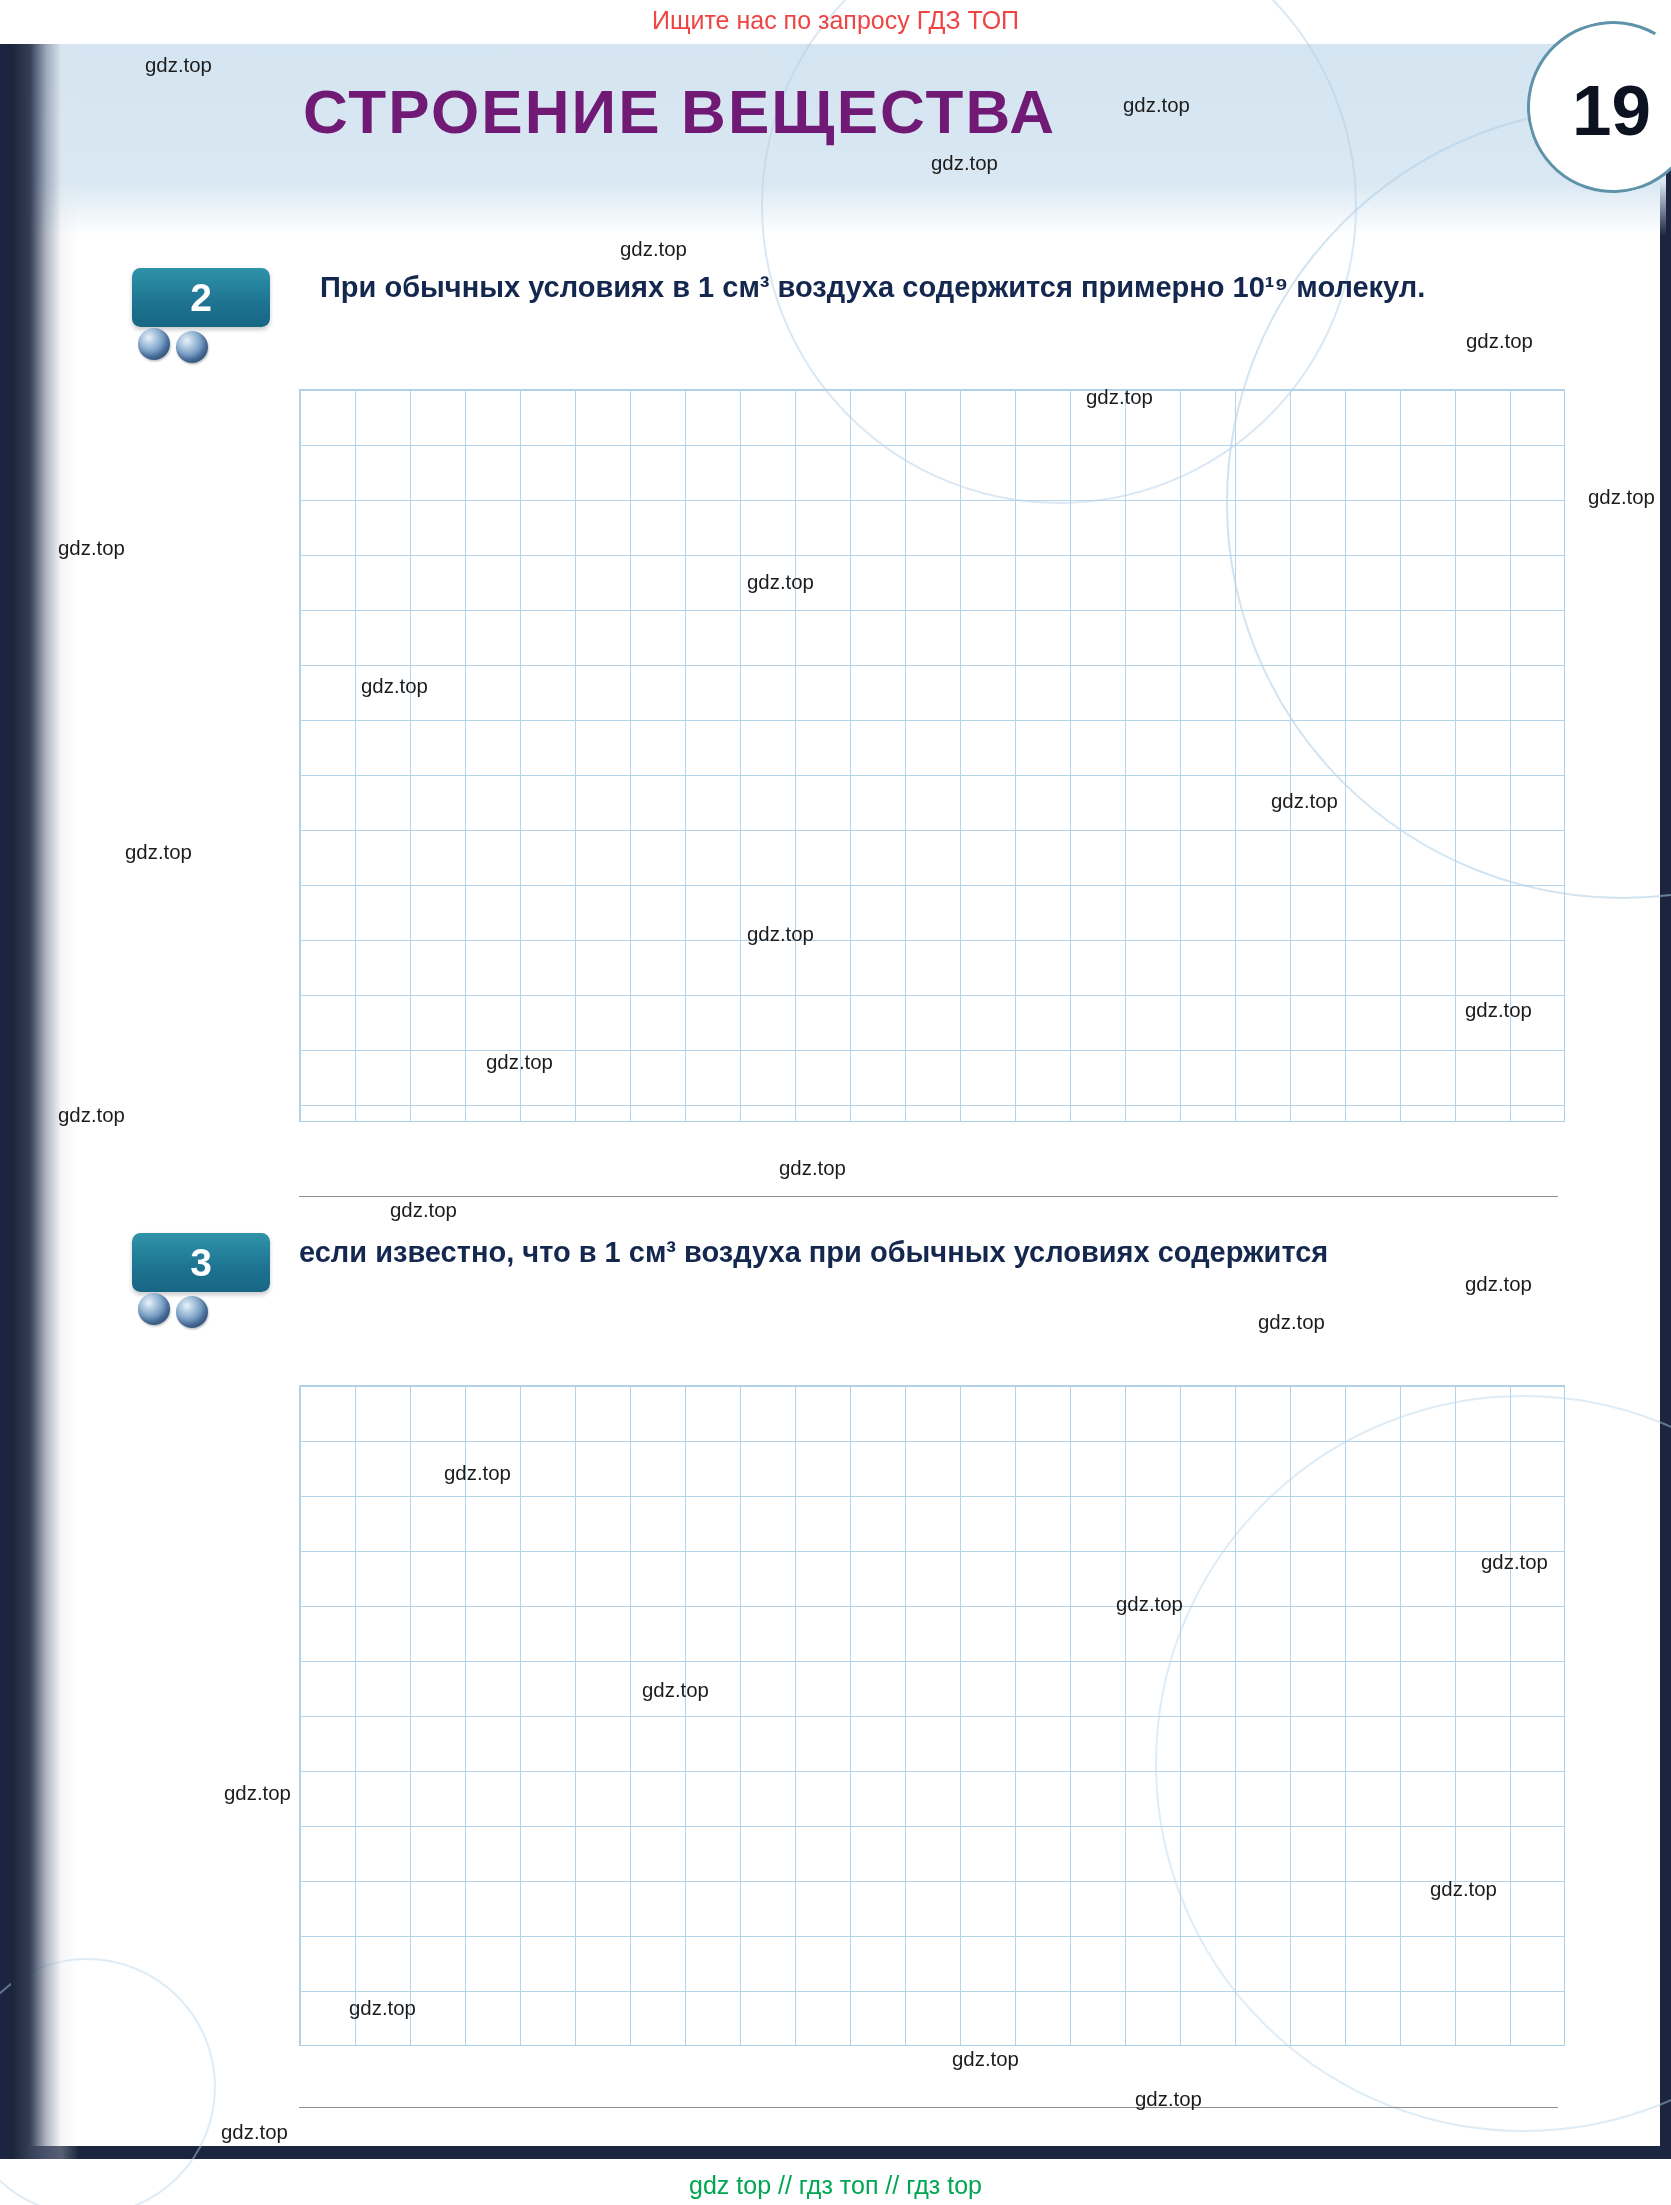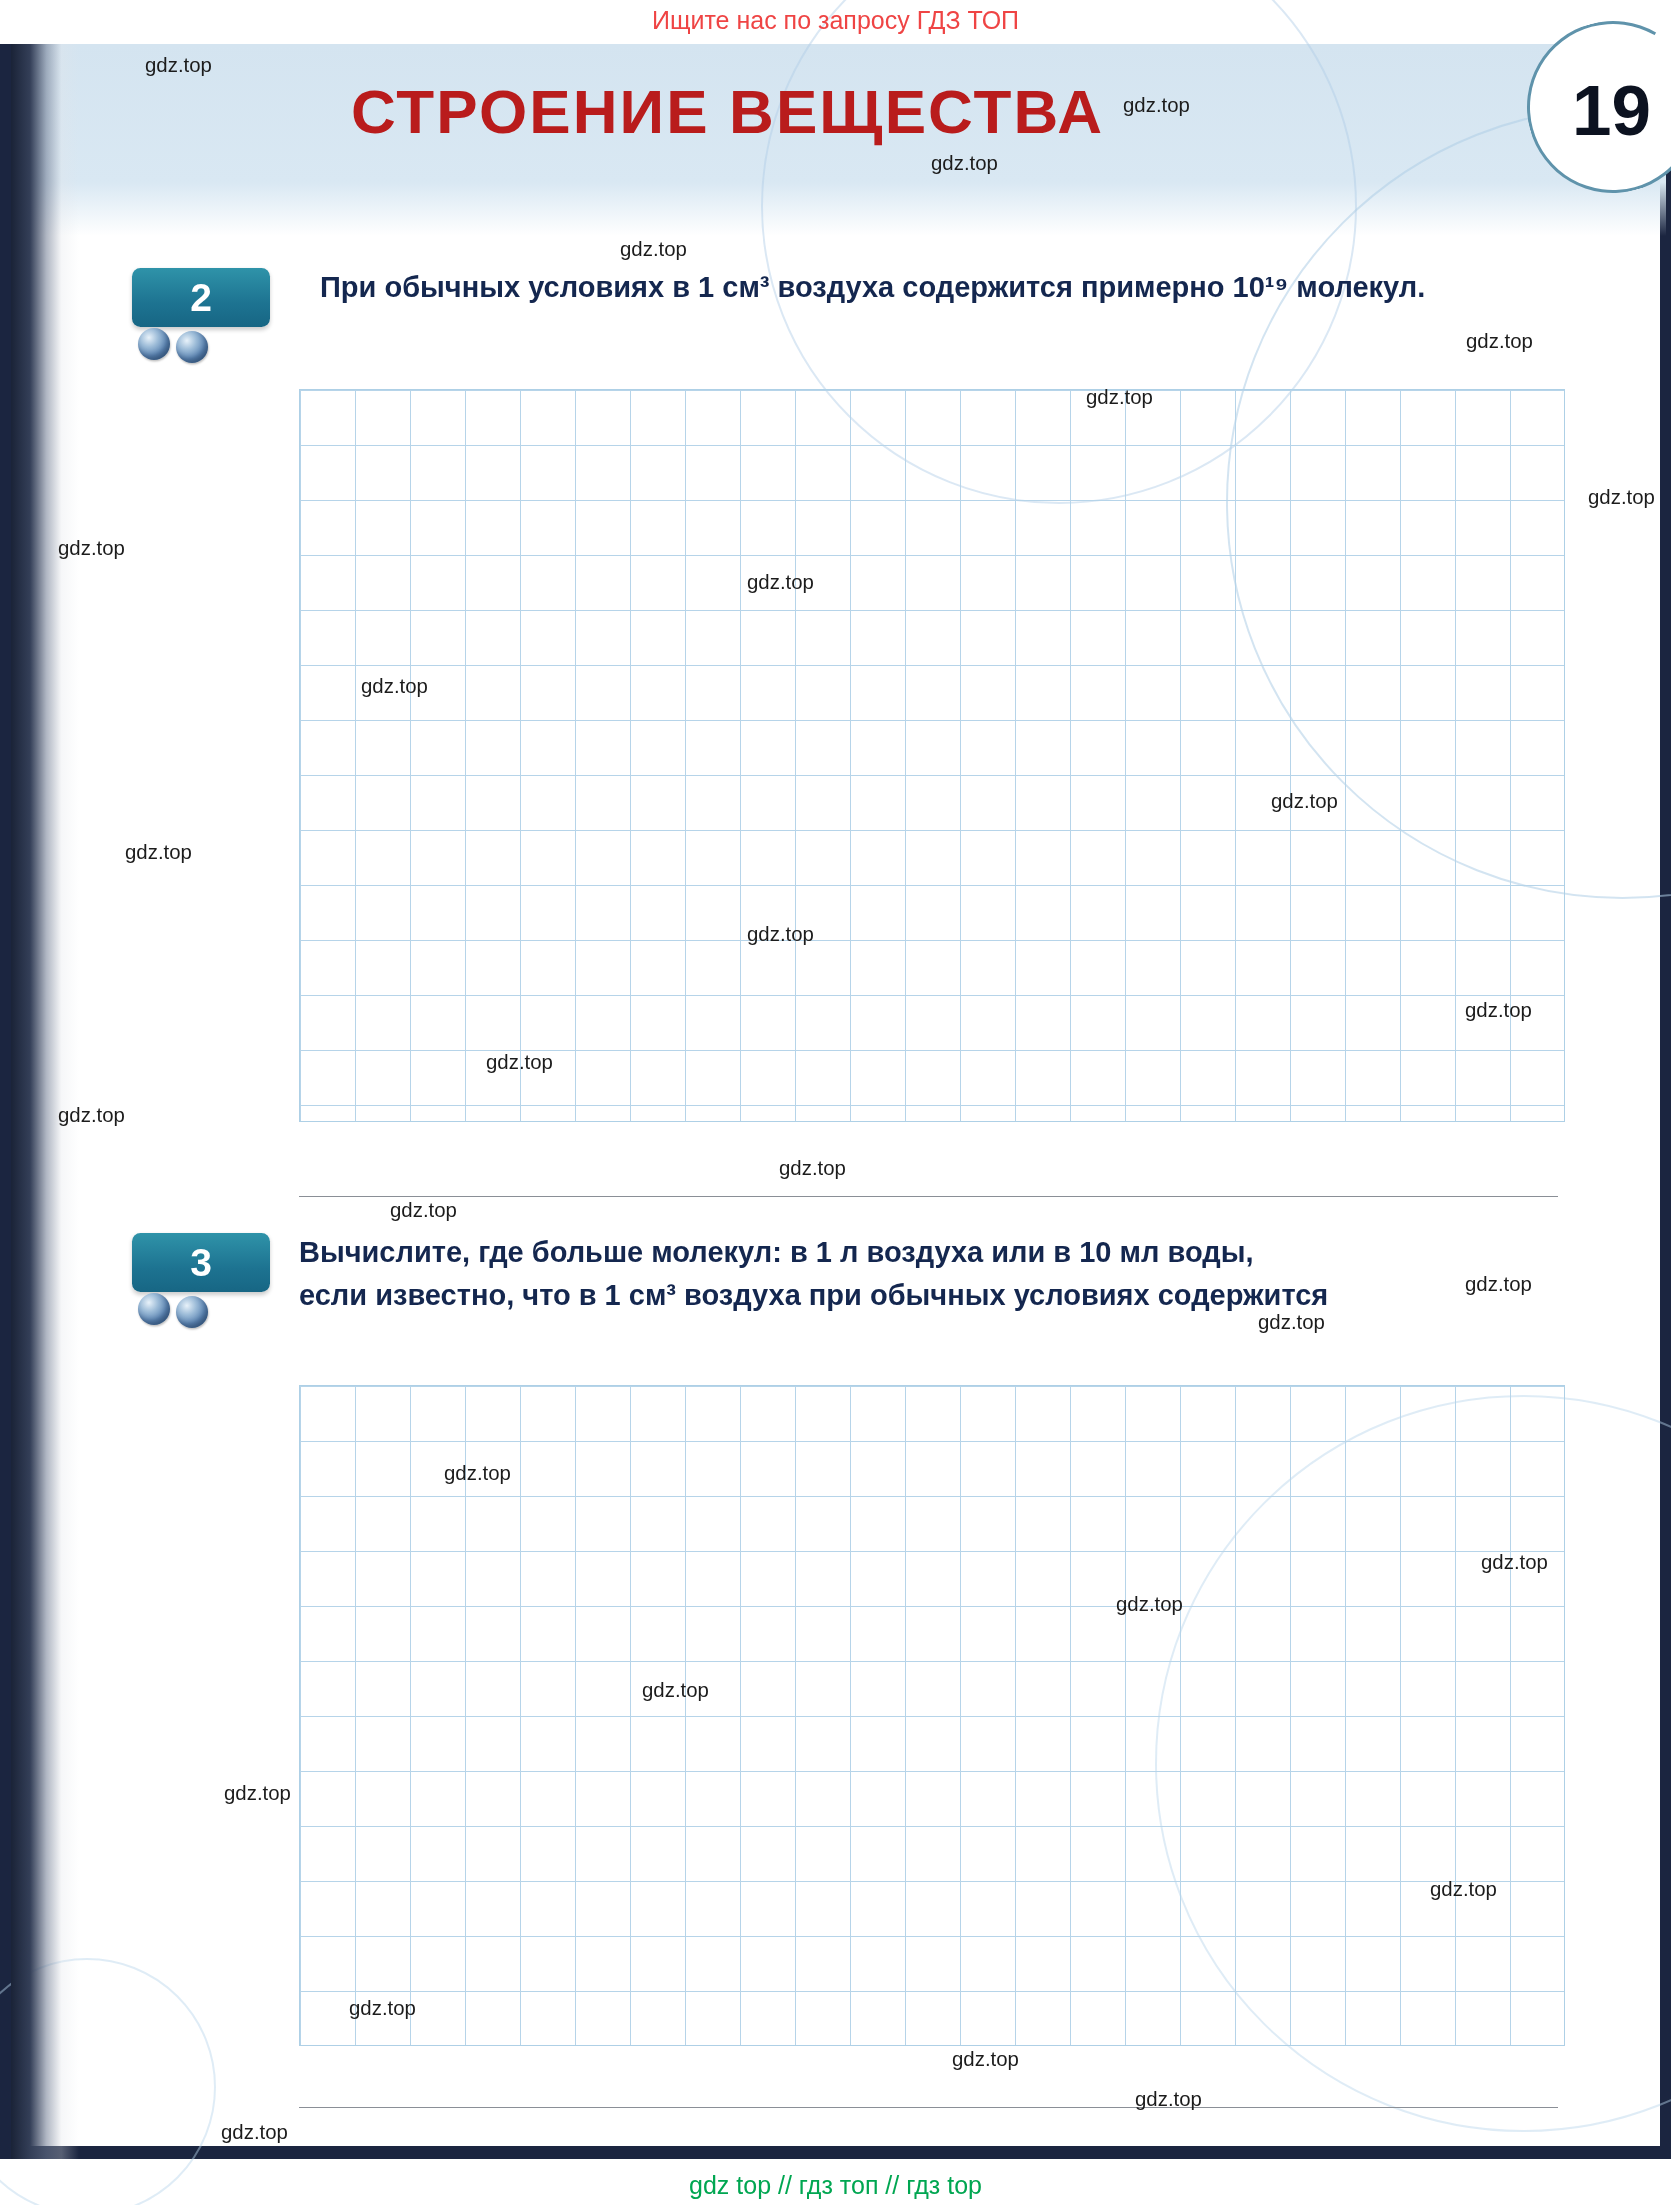--- a/index.html
+++ b/index.html
@@ -39,21 +39,21 @@
   }
   
   .deco{position:absolute;border-radius:50%;z-index:1;}
   .deco.c1{left:1226px;top:106px;width:789px;height:789px;border:2.1px solid rgba(175,205,230,.55);}
   .deco.c2{left:761px;top:-92px;width:592px;height:592px;border:2.1px solid rgba(175,205,230,.45);}
   .deco.c3{left:1155px;top:1395px;width:733px;height:733px;border:2.1px solid rgba(185,212,235,.45);}
   .deco.c4{left:-42px;top:1958px;width:254px;height:254px;border:2.1px solid rgba(185,212,235,.45);}
   
   .title{
     position:absolute;left:303px;top:76px;z-index:3;
-    font-size:62px;font-weight:bold;letter-spacing:2.1px;color:#b91c1c;margin-left:48px;
+    font-size:62px;font-weight:bold;letter-spacing:2.1px;color:#701a75;
   }
   .pagenum-circle{
     position:absolute;left:1527px;top:21px;width:166px;height:166px;z-index:3;
     border-radius:50%;background:#ffffff;
     border:3.5px solid #5f93ab;border-right-color:transparent;
     transform:rotate(-15deg);
   }
   .pagenum-text{
     position:absolute;left:1572px;top:70px;z-index:4;
     font-size:71px;font-weight:bold;color:#0c1220;
@@ -126,21 +126,20 @@
 <div class="task-text t2">
   <div>При обычных условиях в 1 см³ воздуха содержится примерно 10¹⁹ молекул.</div>
 </div>
 <div class="grid g1"></div>
 <div class="sep a"></div>
 
 <div class="badge t3">3</div>
 <span class="ball" style="left:138px;top:1293px;"></span>
 <span class="ball" style="left:176px;top:1296px;"></span>
 <div class="task-text t3">
-  <div>Вычислите, где больше молекул: в 1 л воздуха или в 10 мл воды,</div>
   <div>если известно, что в 1 см³ воздуха при обычных условиях содержится</div>
 </div>
 <div class="grid g2"></div>
 <div class="sep b"></div>
 
 <div id="watermark-layer">
     <span class="wm" style="left: 145px; top: 54px;">gdz.top</span>
     <span class="wm" style="left: 1123px; top: 94px;">gdz.top</span>
     <span class="wm" style="left: 931px; top: 152px;">gdz.top</span>
     <span class="wm" style="left: 620px; top: 238px;">gdz.top</span>

